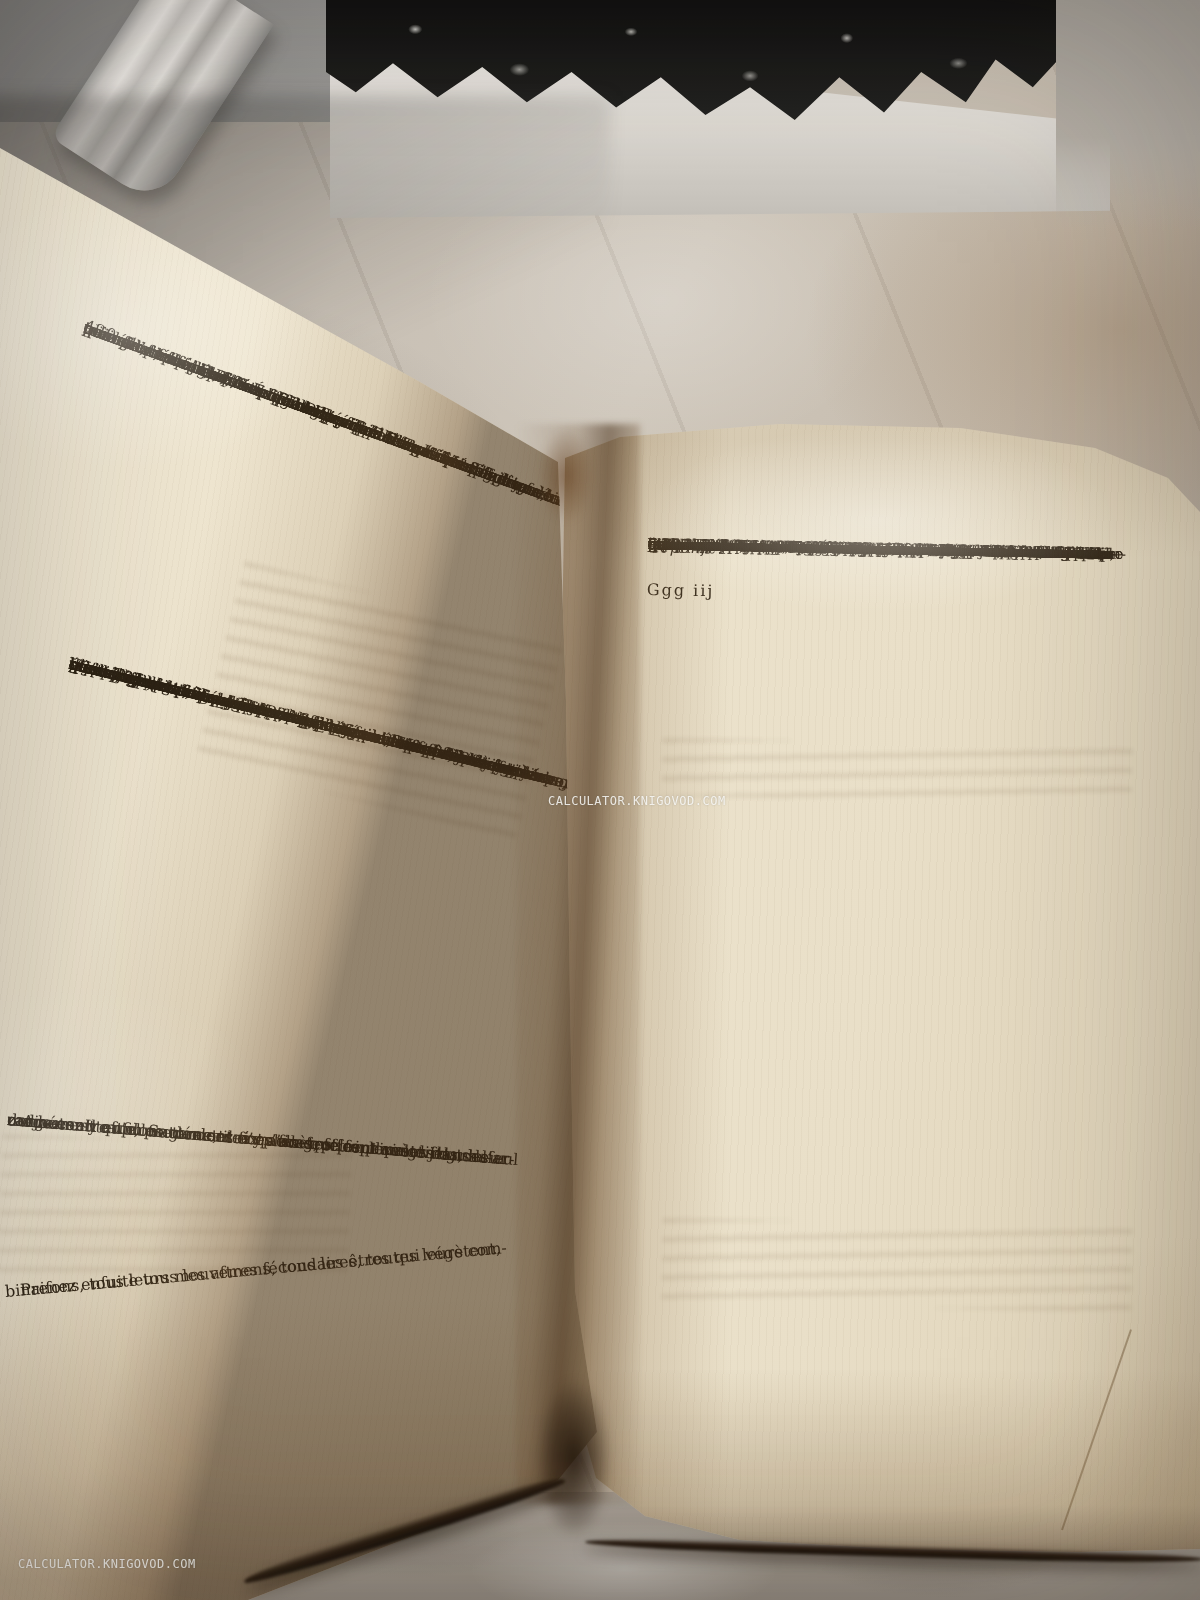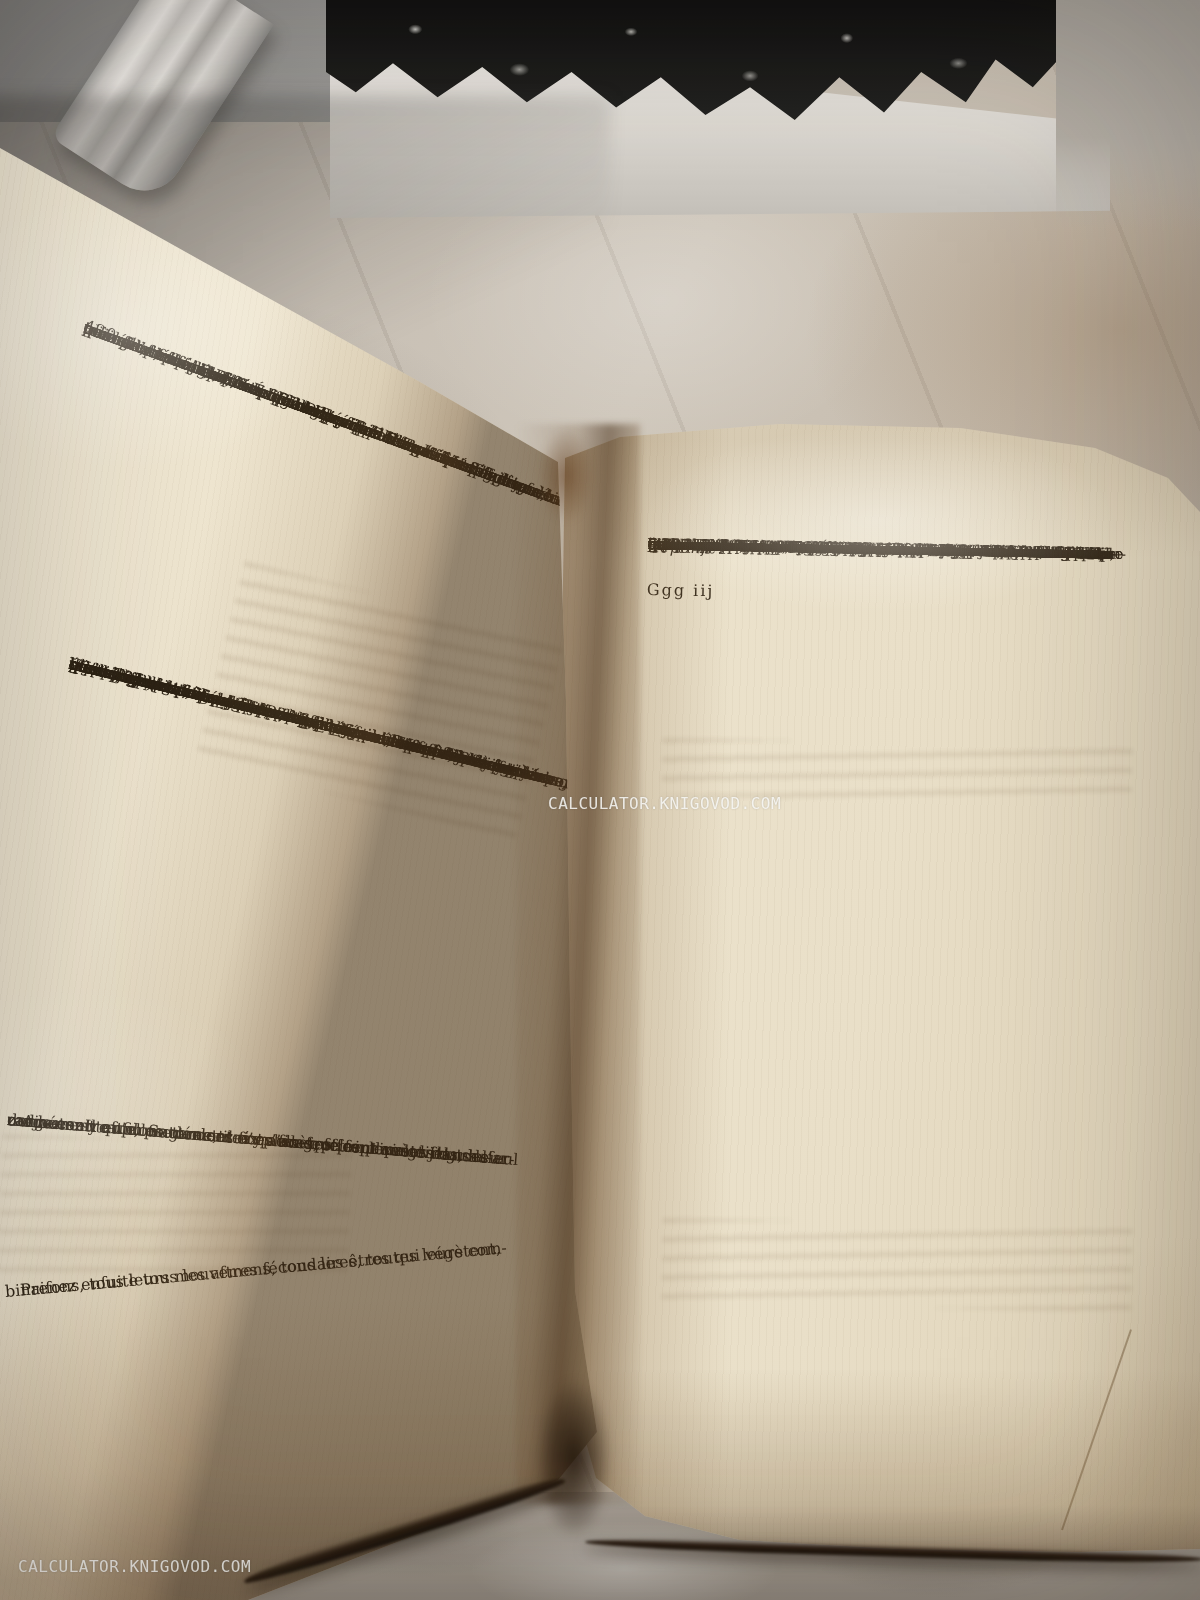--- a/index.html
+++ b/index.html
@@ -111,21 +111,21 @@
   .rim{filter:blur(1.5px);}
   .rim-left{left:244px;top:1572px;width:336px;height:17px;transform:rotate(-17.5deg);transform-origin:0 50%;
     background:linear-gradient(180deg, rgba(40,28,16,0), #2b1d10 45%, #16100a);
     border-radius:50% 40% 50% 60%/60% 60% 40% 40%;
     box-shadow:0 8px 16px rgba(30,20,10,.55);}
   .rim-right{left:585px;top:1536px;width:618px;height:12px;transform:rotate(1.6deg);transform-origin:0 50%;
     background:linear-gradient(180deg, rgba(45,32,18,0), #2a1c10 45%, #191209);
     border-radius:40%/60%;
     box-shadow:0 7px 14px rgba(30,20,10,.5);}
   
-  .wm{font-family:"DejaVu Sans Mono",monospace;font-size:16px;letter-spacing:.5px;
+  .wm{font-family:"DejaVu Sans Mono",monospace;font-size:12px;letter-spacing:.5px;
       color:rgba(250,250,248,.85);text-shadow:0 0 2px rgba(60,60,60,.25);}
   #wm1{left:548px;top:794px;}
   #wm2{left:18px;top:1557px;}
   .vignette{left:0;top:0;width:1200px;height:1600px;pointer-events:none;
       box-shadow:inset 0 0 220px rgba(35,30,24,.28);}
 </style>
 </head>
 <body>
 
 <div id="scene">

